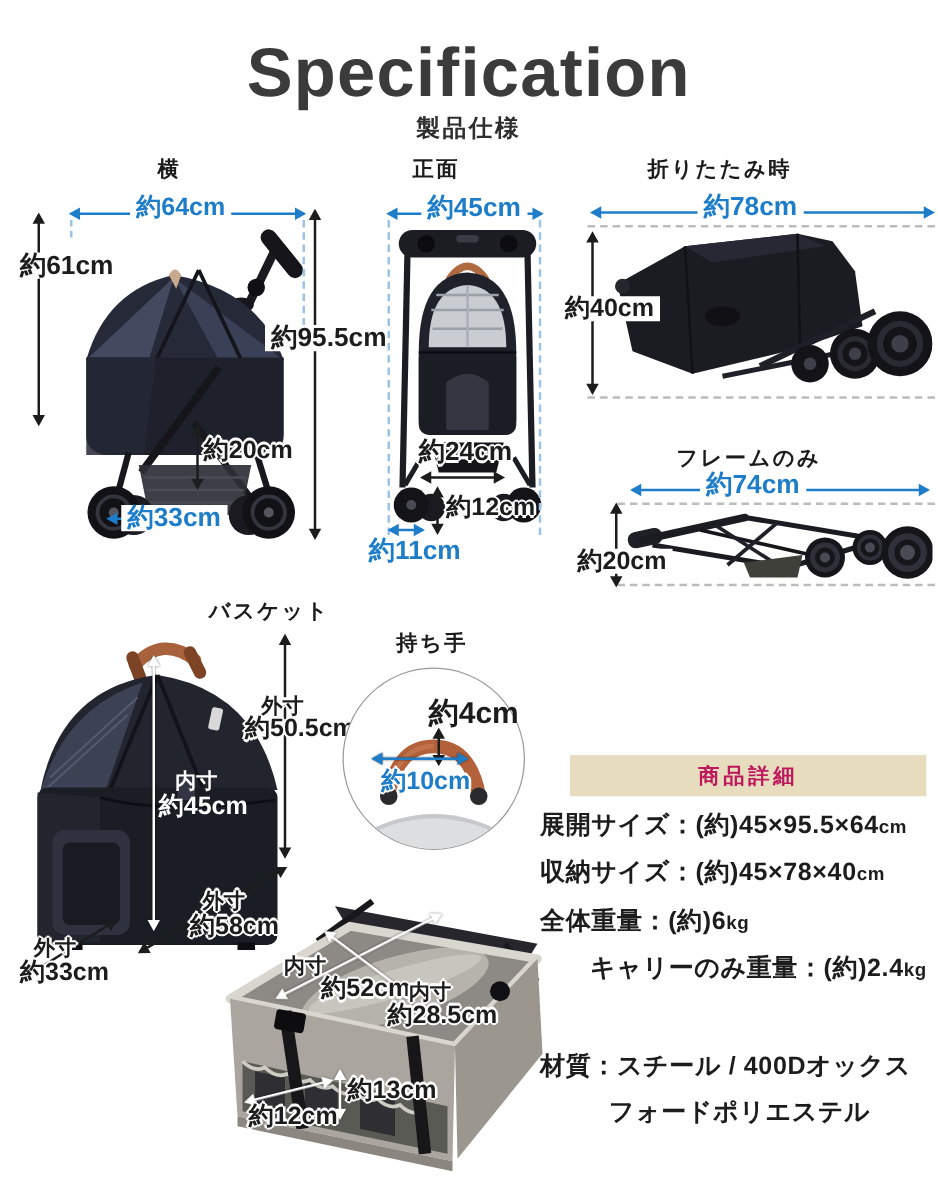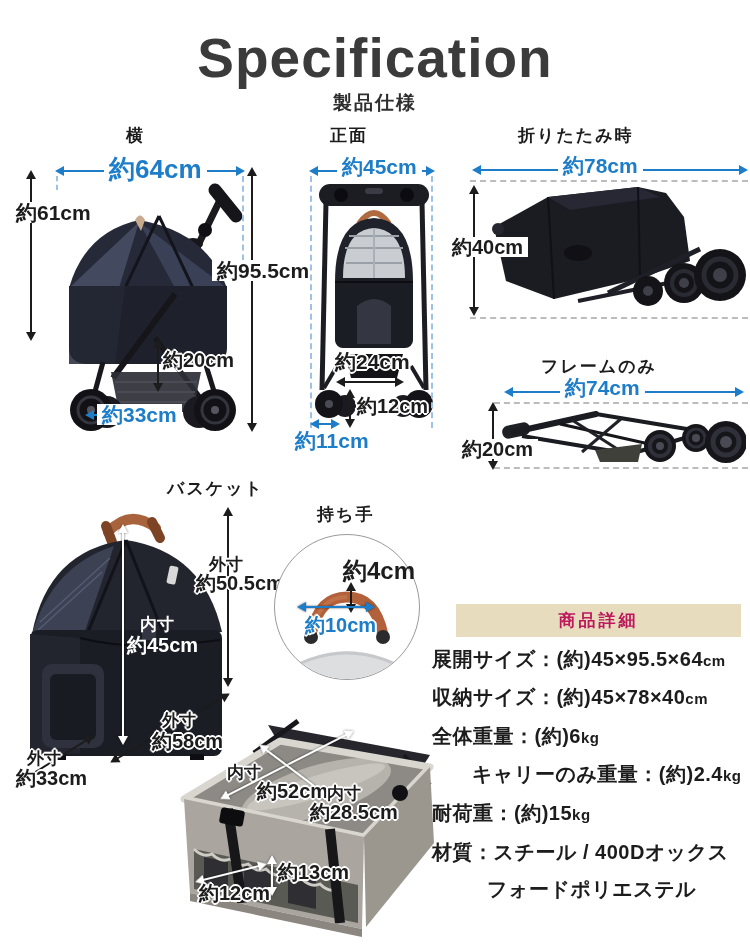--- a/index.html
+++ b/index.html
@@ -70,21 +70,21 @@
     <circle cx="36" cy="234" r="4" fill="#55555f"></circle>
     <circle cx="144" cy="236" r="16" fill="#1a1a20"></circle>
     <circle cx="160" cy="234" r="21" fill="#121216"></circle>
     <circle cx="160" cy="234" r="13" fill="none" stroke="#35353f" stroke-width="3"></circle>
     <circle cx="160" cy="234" r="4" fill="#55555f"></circle>
   </svg>
 
   <div class="ah blue" style="left:57px; top:170px; width:186px;"></div>
   <div class="dv" style="left:56px; top:176px; height:14px;"></div>
   <div class="dv" style="left:242px; top:176px; height:104px;"></div>
-  <div class="abs dim blue chip" style="left:104px; top:156px; font-size:26px;">約64cm</div>
+  <div class="abs dim blue chip" style="left:104px; top:156px; font-size:20px;">約64cm</div>
 
   <div class="av" style="left:30px; top:172px; height:167px; color:#1c1c1c;"></div>
   <div class="abs dim chip" style="left:11px; top:202px; font-size:21px;">約61cm</div>
 
   <div class="av" style="left:251px; top:169px; height:261px; color:#1c1c1c;"></div>
   <div class="abs dim chip" style="left:212px; top:260px; font-size:21px;">約95.5cm</div>
 
   <div class="av" style="left:157px; top:341px; height:49px; color:#1c1c1c;"></div>
   <div class="abs dim halo" style="left:163px; top:350px; font-size:20px;">約20cm</div>
 
@@ -289,23 +289,20 @@
   </div>
   <div class="drow" style="top:684px;">
     <span>収納サイズ：</span><span>(約)45×78×40</span><span class="unit">cm</span>
   </div>
   <div class="drow" style="top:723px;">
     <span>全体重量：</span><span>(約)6</span><span class="unit">kg</span>
   </div>
   <div class="drow" style="top:761px;margin-left:40px;">
     <span>キャリーのみ重量：</span><span>(約)2.4</span><span class="unit">kg</span>
   </div>
-  <div class="drow" style="top:800px;">
-    <span>耐荷重：</span><span>(約)15</span><span class="unit">kg</span>
-  </div>
   <div class="drow" style="top:839px;">
     <span>材質：</span><span>スチール / 400Dオックス</span>
   </div>
   <div class="drow" style="top:876px; left:487px;">
     <span>フォードポリエステル</span>
   </div>
 
 </div>
 
 </body></html>

